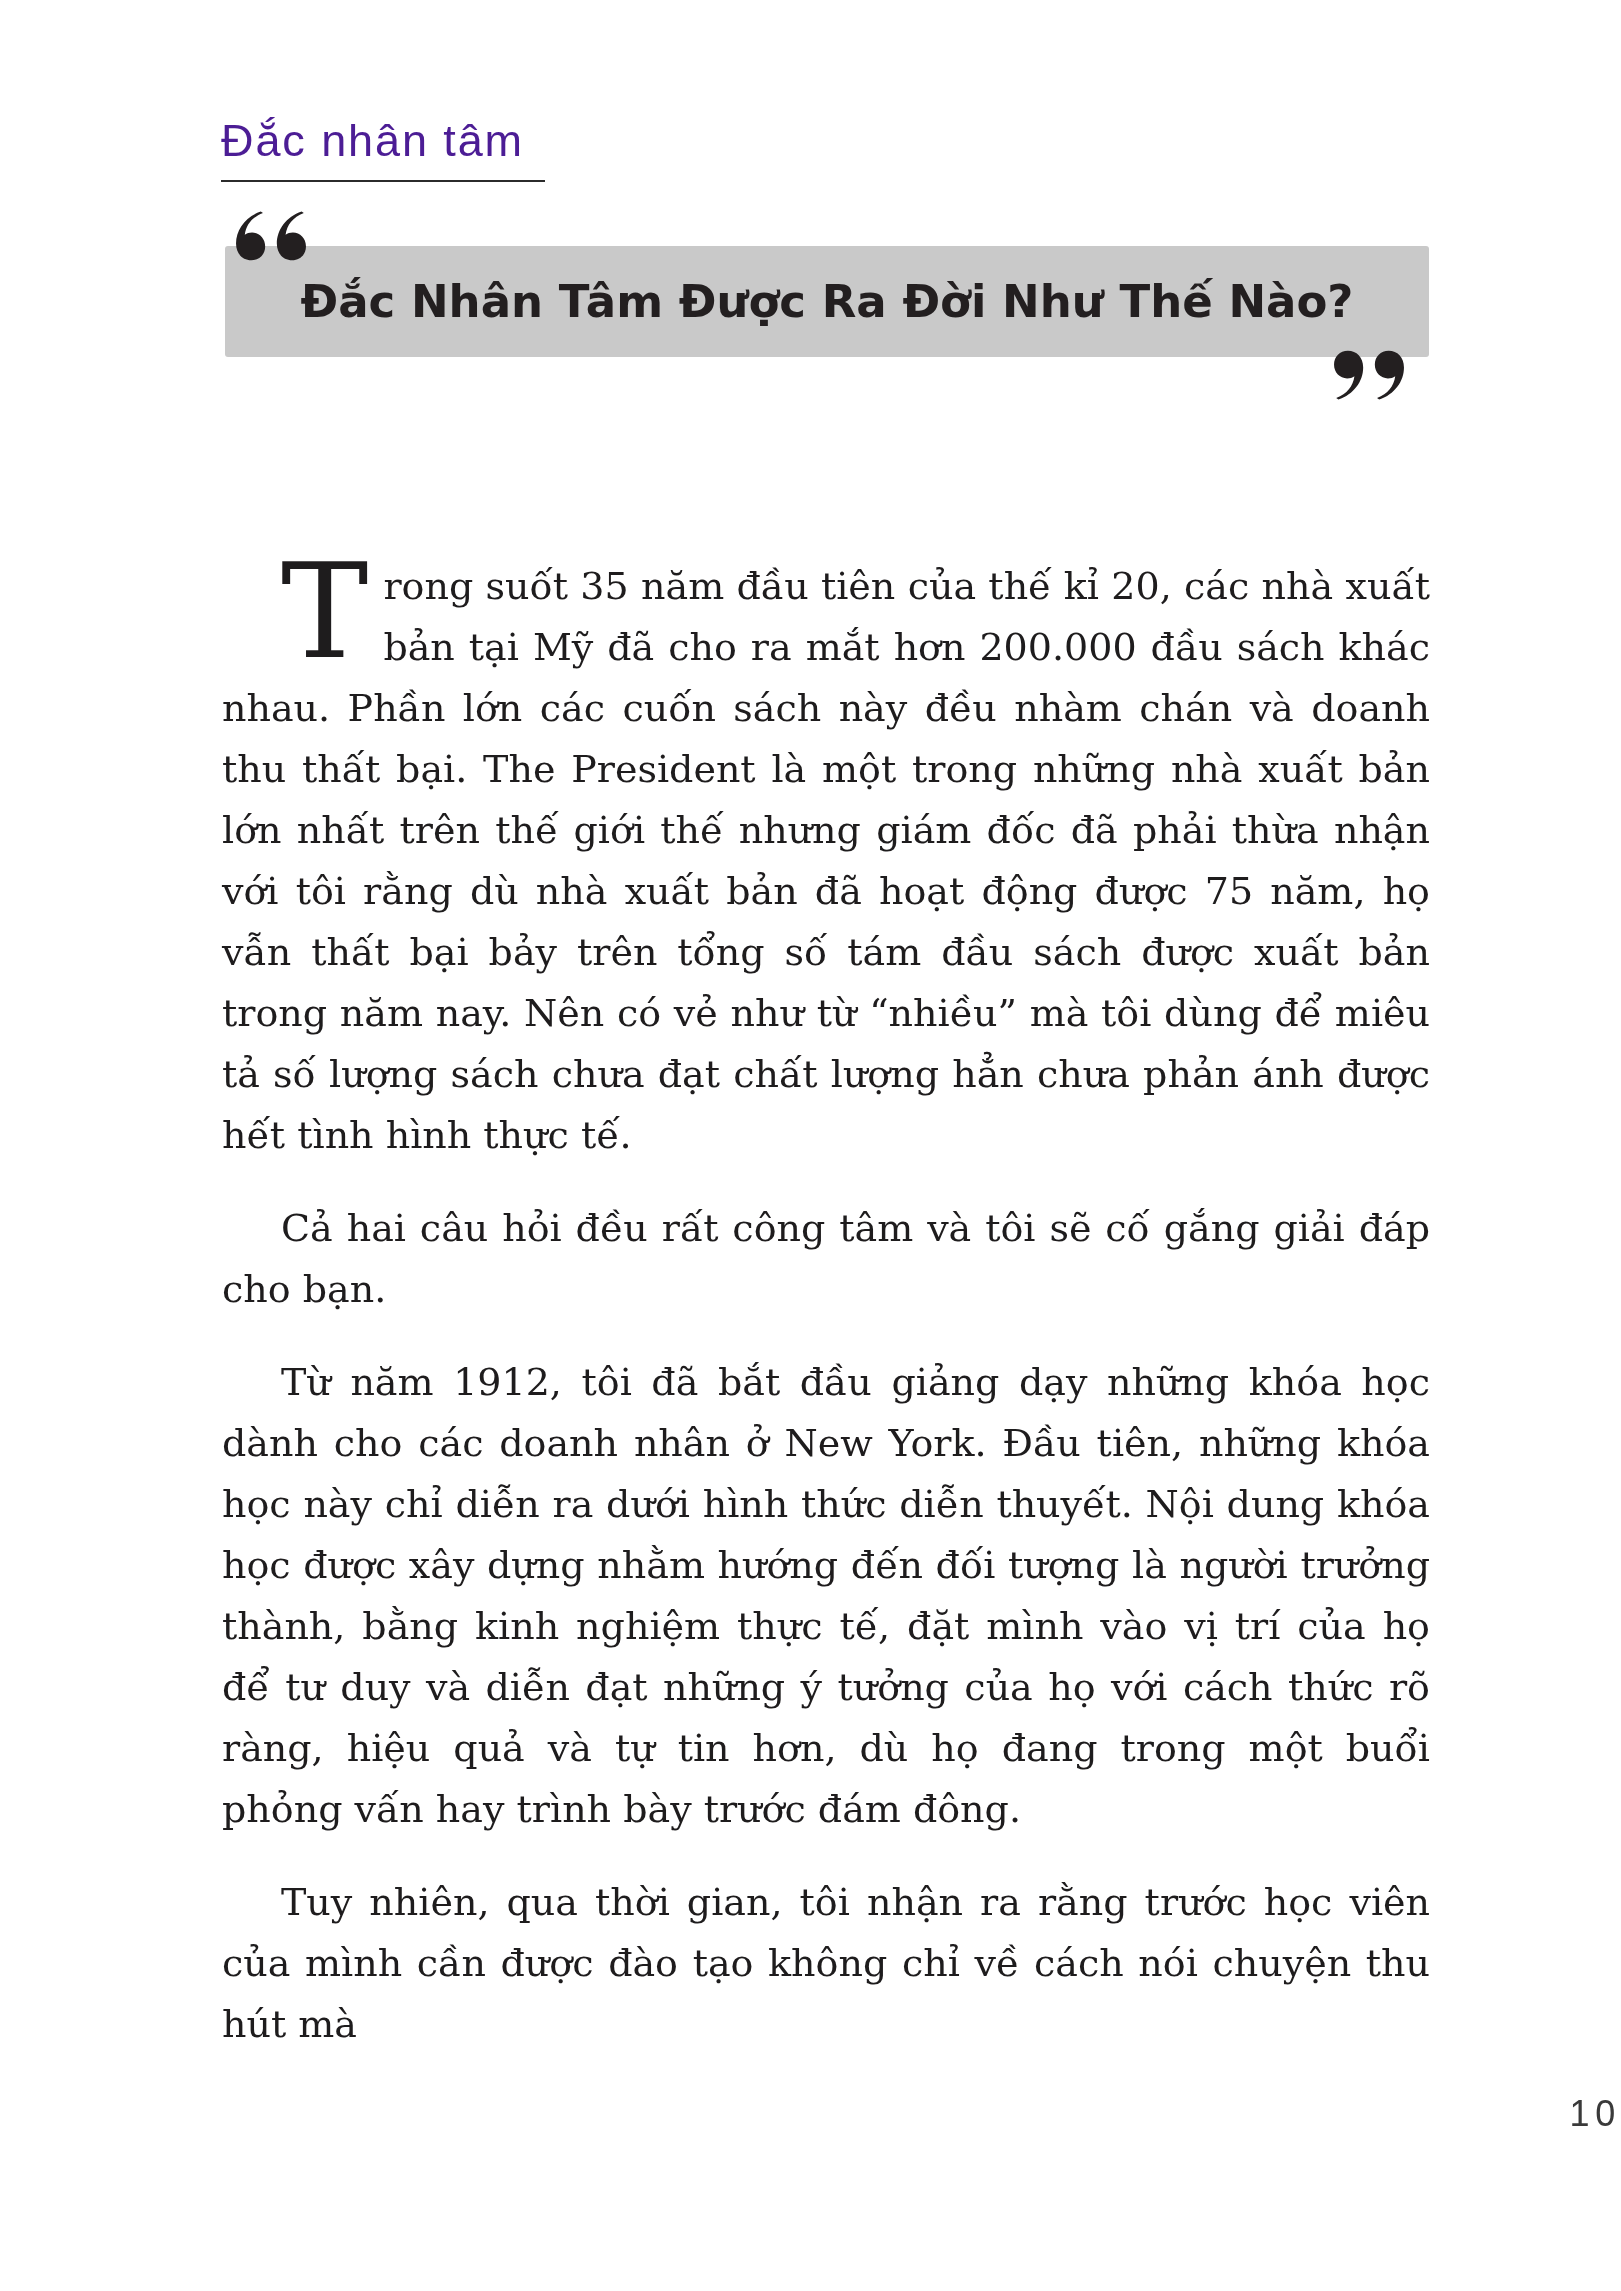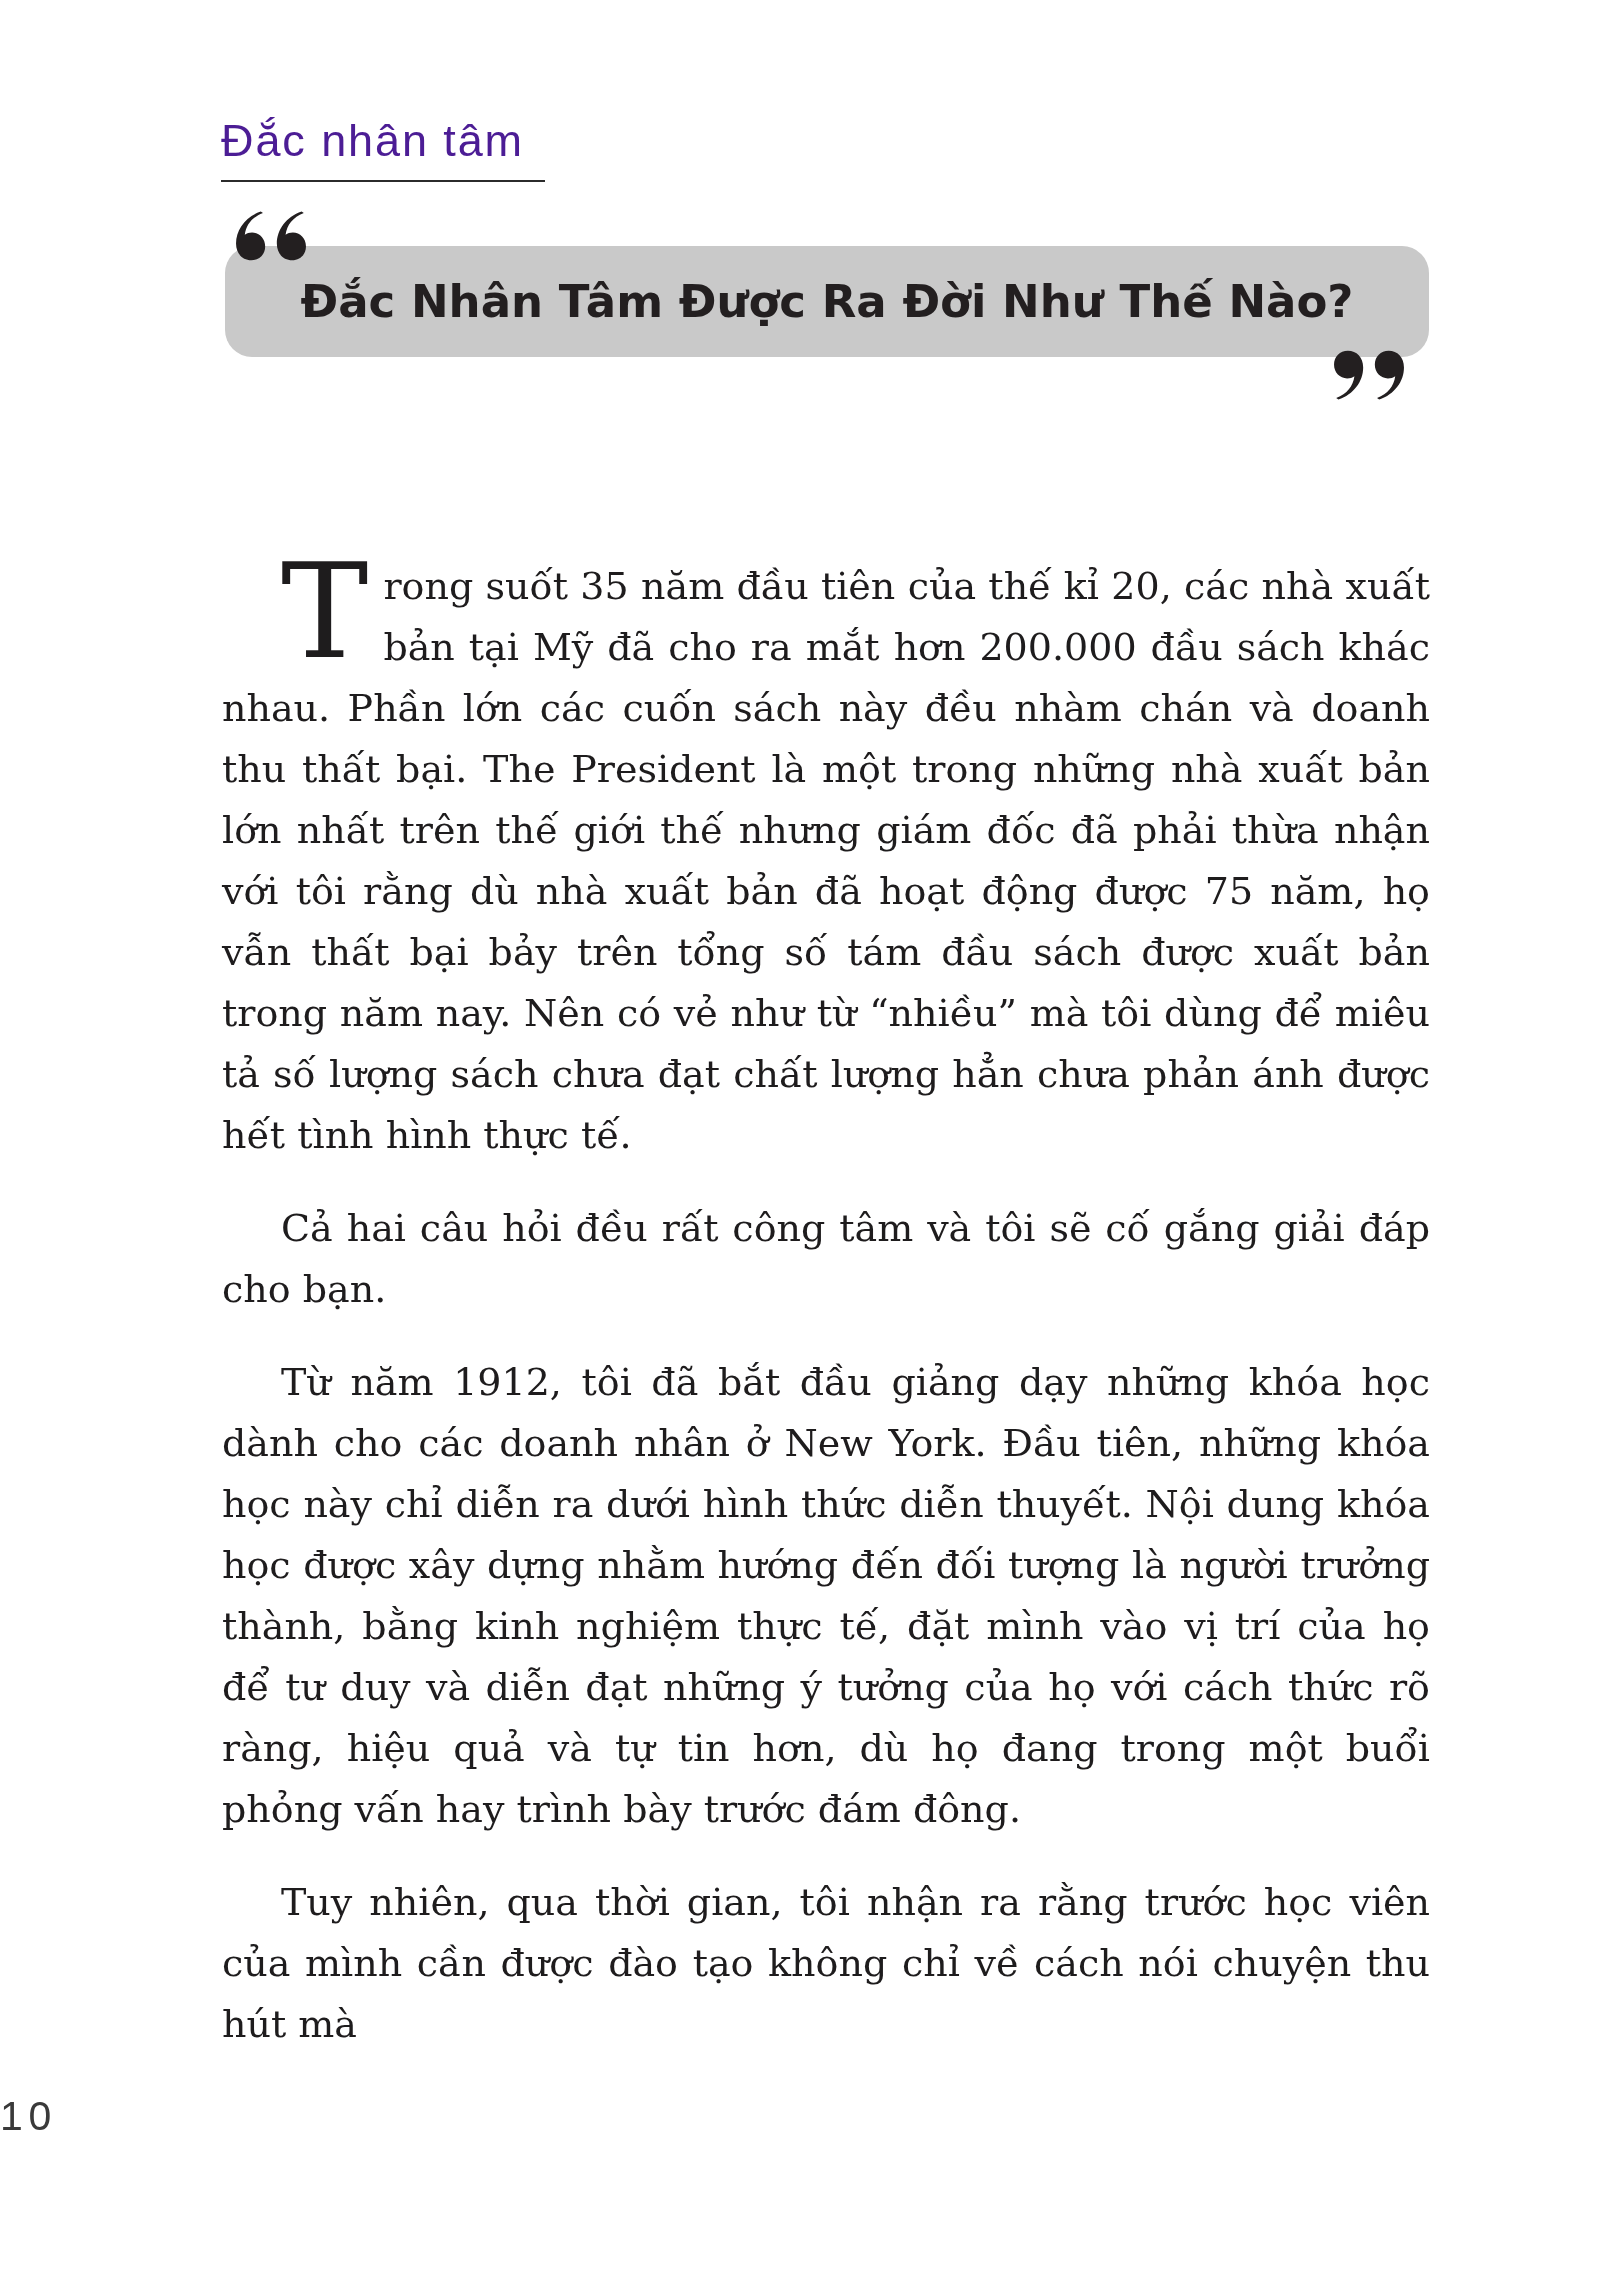--- a/index.html
+++ b/index.html
@@ -21,21 +21,21 @@
     color:#4c1d95;
     padding:0 21px 13.2px 0;
     border-bottom:2.8px solid #2b2b2b;
   }
   
   #title-banner{
     position:absolute;
     left:225px;top:246px;
     width:1204px;height:111px;
     background:#c9c9c9;
-    border-radius:27px;
+    border-radius:3px;
   }
   #banner-title{
     width:100%;height:111px;
     line-height:111px;
     text-align:center;
     font-family:"DejaVu Sans","Liberation Sans",sans-serif;
     font-weight:bold;
     font-size:45px;
     letter-spacing:0px;
     color:#231f20;
@@ -62,24 +62,24 @@
     line-height:95px;
     margin:7.6px 15px 0 59px;
     color:#1e1c1d;
     font-family:"DejaVu Serif", serif;
   }
   
   #page-number{
     position:absolute;
     left:0;top:2093px;
     width:100%;
-    text-align:left;
+    text-align:right;
     font-family:"Liberation Sans", sans-serif;
     font-weight:400;
-    font-size:41px;
+    font-size:36px;
     letter-spacing:5.7px;
     color:#3a3a3a;
   }
 </style>
 </head>
 <body>
 
 <div id="page">
 
   <div id="running-header">Đắc nhân tâm</div>

